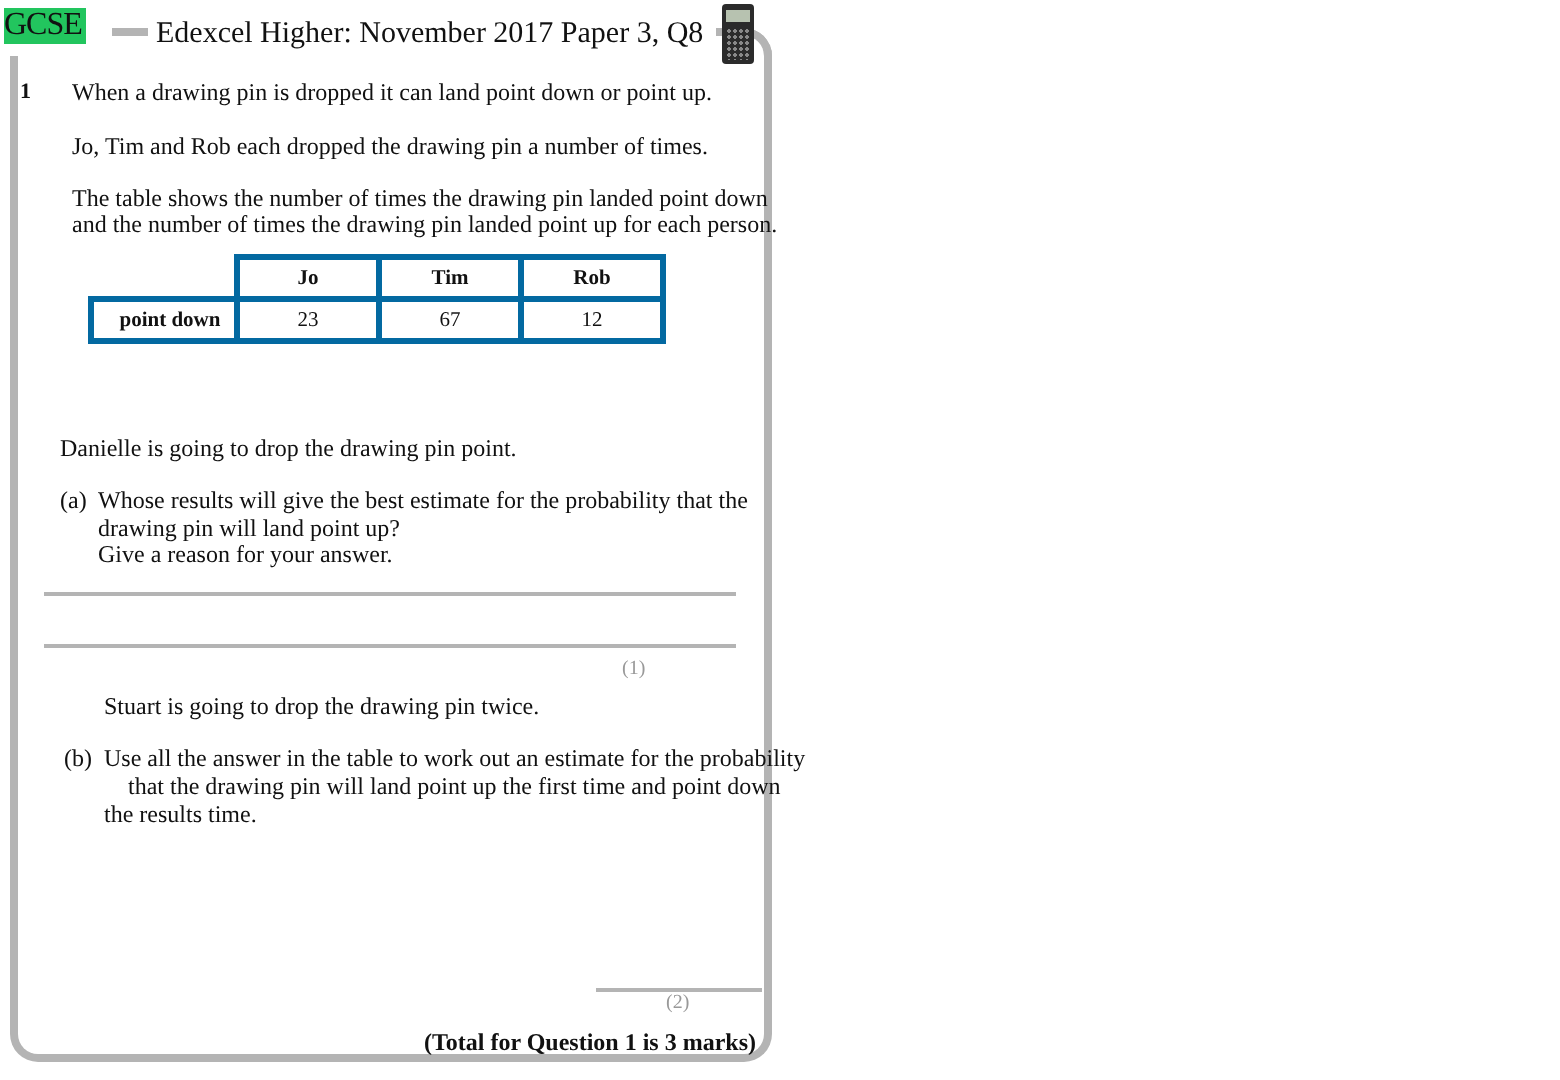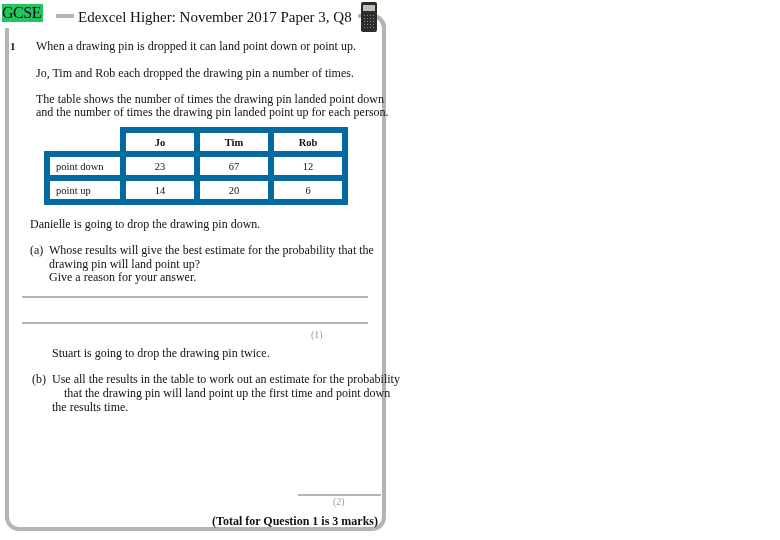--- a/index.html
+++ b/index.html
@@ -43,25 +43,25 @@
       background-image: radial-gradient(#888 0.8px, transparent 1px);
       background-size: 3px 3px;
     }
     .qnum { position: absolute; left: 10px; top: 40px; font-size: 11px; font-weight: bold; }
     .txt { position: absolute; font-size: 12px; line-height: 13px; white-space: nowrap; }
     table.data {
       position: absolute; left: 44px; top: 127px; border-collapse: collapse;
       font-size: 10.5px;
     }
     table.data td {
-      border: 6px solid #0369a1; height: 18px; text-align: center; padding: 0;
+      border: 3px solid #0369a1; height: 18px; text-align: center; padding: 0;
     }
     table.data td.blank { border: none; }
     table.data td.hdr { font-weight: bold; width: 68px; }
-    table.data td.rowlabel { font-weight: normal; text-align: left; padding-left: 6px; width: 64px; }
+    table.data td.rowlabel { font-weight: bold; text-align: center; padding-left: 6px; width: 64px; }
     table.data td.val { width: 68px; }
     .answer-line { position: absolute; height: 2px; background: #b4b4b4; }
     .marks { position: absolute; font-size: 10px; color: #999; }
     .total { position: absolute; left: 212px; top: 514px; font-size: 12px; font-weight: bold; }
   </style>
 </head>
 <body>
 
 <div class="frame"></div>
 <div class="frame-left-cover"></div>
@@ -89,41 +89,35 @@
     <td class="hdr">Jo</td>
     <td class="hdr">Tim</td>
     <td class="hdr">Rob</td>
   </tr>
   <tr>
     <td class="rowlabel">point down</td>
     <td class="val">23</td>
     <td class="val">67</td>
     <td class="val">12</td>
   </tr>
-  <tr>
-    <td class="rowlabel">point up</td>
-    <td class="val">14</td>
-    <td class="val">20</td>
-    <td class="val">6</td>
-  </tr>
 </tbody>
   </table>
 
-<div class="txt" style="left:30px;top:218px;">Danielle is going to drop the drawing pin down.</div>
+<div class="txt" style="left:30px;top:218px;">Danielle is going to drop the drawing pin point.</div>
 <div class="txt" style="left:30px;top:244px;">(a)</div>
 <div class="txt" style="left:49px;top:244px;">Whose results will give the best estimate for the probability that the</div>
 <div class="txt" style="left:49px;top:258px;">drawing pin will land point up?</div>
 <div class="txt" style="left:49px;top:271px;">Give a reason for your answer.</div>
 
 <div class="answer-line" style="left:22px;top:296px;width:346px;"></div>
 <div class="answer-line" style="left:22px;top:322px;width:346px;"></div>
 <div class="marks" style="left:311px;top:329px;">(1)</div>
 
 <div class="txt" style="left:32px;top:347px;margin-left:20px;">Stuart is going to drop the drawing pin twice.</div>
 <div class="txt" style="left:32px;top:373px;">(b)</div>
-<div class="txt" style="left:52px;top:373px;">Use all the results in the table to work out an estimate for the probability</div>
+<div class="txt" style="left:52px;top:373px;">Use all the answer in the table to work out an estimate for the probability</div>
 <div class="txt" style="left:52px;top:387px;margin-left:12px;">that the drawing pin will land point up the first time and point down</div>
 <div class="txt" style="left:52px;top:401px;">the results time.</div>
 
 <div class="answer-line" style="left:298px;top:494px;width:83px;"></div>
 <div class="marks" style="left:333px;top:496px;">(2)</div>
 
 <div class="total">(Total for Question 1 is 3 marks)</div>
 
 </body></html>

